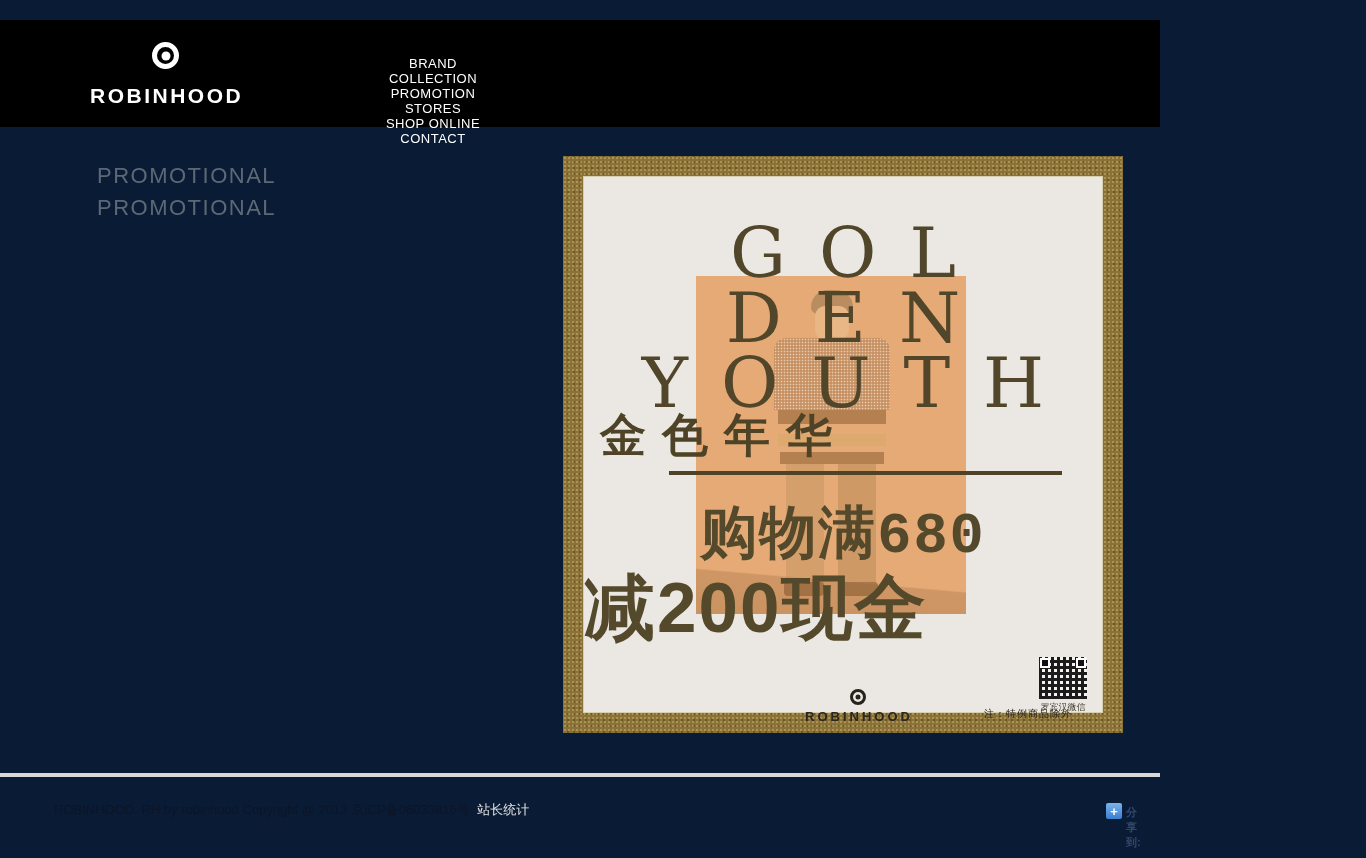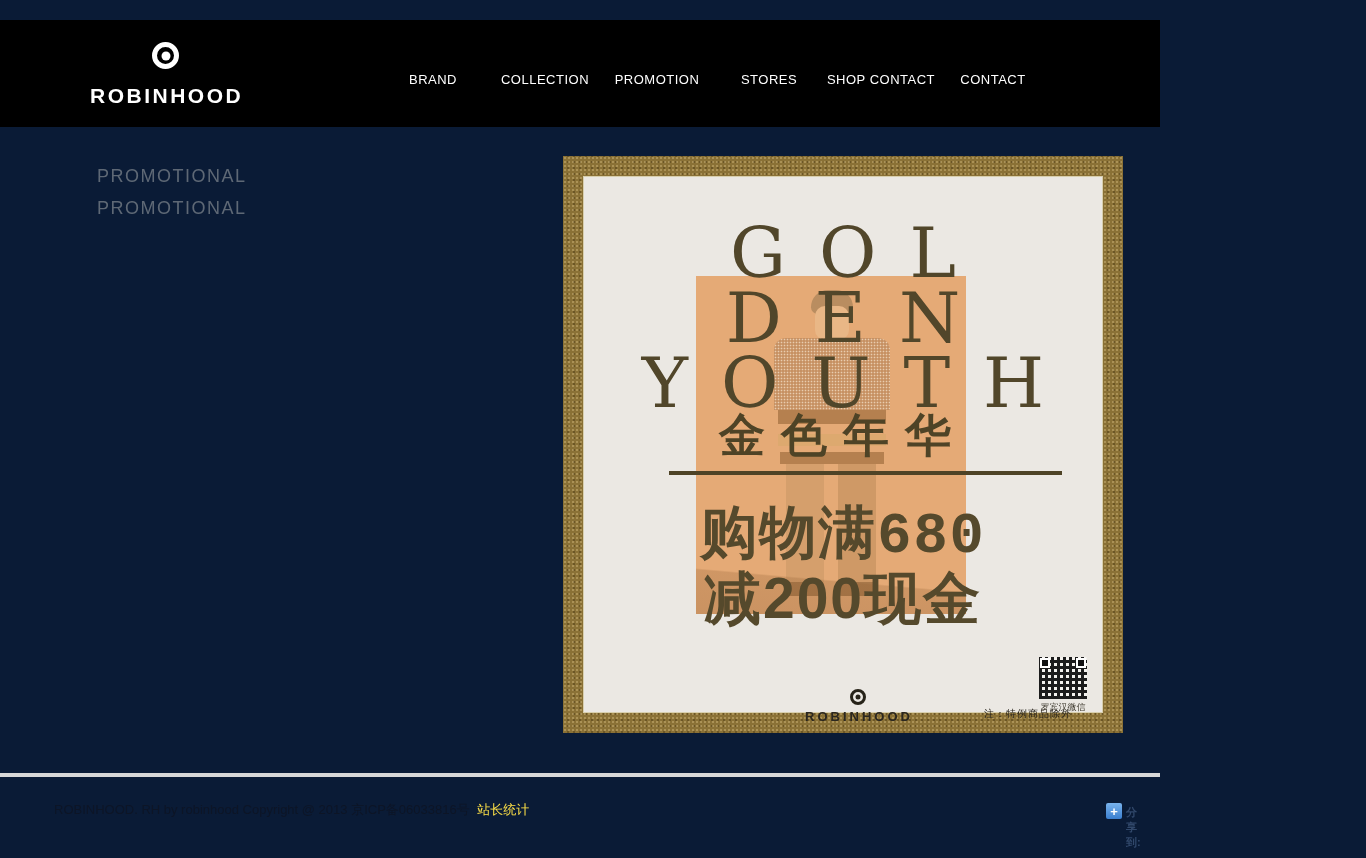--- a/index.html
+++ b/index.html
@@ -9,26 +9,26 @@
 
   
   .header{position:absolute;left:0;top:20px;width:1366px;height:107px;background:#000;}
   .logo{position:absolute;left:90px;top:12px;width:150px;height:88px;text-align:center;cursor:pointer;}
   .target{position:absolute;left:62px;top:10px;width:27px;height:27px;border:5px solid #fff;
           border-radius:50%;background:#000;}
   .target::after{content:"";position:absolute;left:50%;top:50%;width:9px;height:9px;border-radius:50%;
           background:#fff;transform:translate(-50%,-50%);}
   .brand-name{position:absolute;left:0;top:52px;width:150px;color:#fff;font-size:21px;font-weight:bold;
           letter-spacing:2.5px;}
-  .nav{position:absolute;left:377px;top:52px;display:flex;}
+  .nav{position:absolute;left:377px;top:36px;display:flex;flex-direction:column;}
   .nav-item{width:112px;text-align:center;color:#fff;font-size:13px;letter-spacing:0.5px;
           cursor:pointer;font-weight:normal;}
 
   
-  .page-heading{position:absolute;left:97px;top:160px;color:#6d7680;font-size:18px;line-height:32px;
+  .page-heading{position:absolute;left:97px;top:160px;color:#6d7680;font-size:22px;line-height:32px;
           letter-spacing:1.5px;font-weight:normal;opacity:.85;}
 
   
   .poster{position:absolute;left:563px;top:156px;width:560px;height:577px;cursor:pointer;
       background-color:#8a7136;
       background-image:
         radial-gradient(circle, rgba(255,230,170,.28) 0 .8px, transparent 1.4px),
         radial-gradient(circle, rgba(50,35,8,.35) 0 .8px, transparent 1.4px);
       background-size:4px 4px,6px 6px;background-position:0 0,2px 3px;}
   .poster-inner{position:absolute;left:20px;top:20px;right:20px;bottom:20px;background:#ebe8e3;
@@ -48,27 +48,27 @@
   .m-band3{position:absolute;left:84px;top:176px;width:104px;height:12px;background:#b5804f;}
   .m-legL{position:absolute;left:90px;top:188px;width:38px;height:122px;background:#d59f6c;}
   .m-legR{position:absolute;left:142px;top:188px;width:38px;height:122px;background:#cf9966;}
   .m-shoeL{position:absolute;left:88px;top:306px;width:40px;height:14px;background:#a8784a;border-radius:4px;}
   .m-shoeR{position:absolute;left:142px;top:306px;width:40px;height:14px;background:#a8784a;border-radius:4px;}
 
   .poster-title{position:absolute;left:0;top:44px;width:100%;text-align:center;
       font-family:"DejaVu Serif","Liberation Serif",serif;color:#51462a;font-size:70px;line-height:65px;
       letter-spacing:33px;padding-left:33px;}
   .poster-title div{height:65px;}
-  .title-cn{position:absolute;left:0;top:228px;width:100%;text-align:center;color:#4e4326;
-      font-size:46px;font-weight:bold;letter-spacing:16px;}
+  .title-cn{position:absolute;left:0;top:228px;width:100%;color:#4e4326;
+      font-size:46px;font-weight:bold;letter-spacing:16px;padding-left:16px;}
   .rule{position:absolute;left:85px;top:294px;width:393px;height:4px;background:#4e4326;}
   .offer1{position:absolute;left:0;top:318px;width:100%;text-align:center;color:#55492c;
       font-size:57px;font-weight:bold;letter-spacing:2px;font-family:Liberation Mono, monospace;}
-  .offer2{position:absolute;left:0;top:384px;width:100%;text-align:center;color:#55492c;
-      font-size:57px;font-weight:bold;letter-spacing:2px;}
+  .offer2{position:absolute;left:0;top:384px;width:100%;text-align:left;color:#55492c;
+      font-size:71px;font-weight:bold;letter-spacing:2px;}
 
   .p-logo{position:absolute;left:0;top:512px;width:560px;}
   .p-target{position:absolute;left:266px;top:0;width:16px;height:16px;border:3px solid #272319;
       border-radius:50%;background:transparent;}
   .p-target::after{content:"";position:absolute;left:50%;top:50%;width:5px;height:5px;border-radius:50%;
       background:#272319;transform:translate(-50%,-50%);}
   .p-brand{position:absolute;left:180px;top:20px;width:190px;text-align:center;color:#2b2720;
       font-size:13px;font-weight:bold;letter-spacing:3px;}
 
   .qr{position:absolute;left:455px;top:480px;width:48px;height:42px;background:#f4f2ee;
@@ -78,21 +78,21 @@
   .qr::before{content:"";position:absolute;left:1px;top:1px;width:10px;height:10px;background:#111;
       box-shadow:inset 0 0 0 2px #fff, inset 0 0 0 4px #111;}
   .qr::after{content:"";position:absolute;right:1px;top:1px;width:10px;height:10px;background:#111;
       box-shadow:inset 0 0 0 2px #fff, inset 0 0 0 4px #111;}
   .qr-caption{position:absolute;left:448px;top:524px;width:62px;text-align:center;color:#3a352a;font-size:9px;}
   .p-note{position:absolute;right:30px;top:530px;color:#28241c;font-size:10px;font-weight:normal;letter-spacing:1px;}
 
   
   .divider{position:absolute;left:0;top:773px;width:1366px;height:4px;background:#d8d8d8;}
   .copyright{position:absolute;left:54px;top:801px;font-size:13px;color:#0d1526;}
-  .stats-link{color:#fde047;cursor:pointer;margin-left:4px;}
+  .stats-link{color:#e5e5e5;cursor:pointer;margin-left:4px;}
 
   .share{position:absolute;left:1104px;top:803px;height:17px;}
   .s-ico{position:absolute;top:0;width:16px;height:16px;border-radius:2px;display:flex;
       align-items:center;justify-content:center;cursor:pointer;font-size:11px;line-height:1;}
   .s-plus{left:2px;background:linear-gradient(#79b3ec,#3a7fd0);color:#fff;font-weight:bold;font-size:13px;}
   .share-label{position:absolute;left:22px;top:2px;font-size:11px;color:#31486b;font-weight:bold;}
   .s-qzone{left:71px;background:linear-gradient(#58a0f0,#2b6fd0);color:#ffd34d;font-size:12px;}
   .s-weibo{left:92px;background:linear-gradient(#ffb03e,#e23c2e);color:#fff;font-size:10px;}
   .s-pengyou{left:113px;background:linear-gradient(#5a9be0,#2f6db8);color:#fff;font-weight:bold;font-size:11px;}
   .s-renren{left:134px;background:linear-gradient(#4f94e0,#2764b8);color:#fff;font-size:10px;}
@@ -111,21 +111,21 @@
   <div class="header">
     <div class="logo">
       <div class="target"></div>
       <div class="brand-name">ROBINHOOD</div>
     </div>
     <div class="nav">
       <div class="nav-item">BRAND</div>
       <div class="nav-item">COLLECTION</div>
       <div class="nav-item">PROMOTION</div>
       <div class="nav-item">STORES</div>
-      <div class="nav-item">SHOP CONTACT</div>
+      <div class="nav-item">SHOP ONLINE</div>
       <div class="nav-item">CONTACT</div>
     </div>
   </div>
 
   <div class="page-heading">
     <div>PROMOTIONAL</div>
     <div>PROMOTIONAL</div>
   </div>
 
   <div class="poster">

